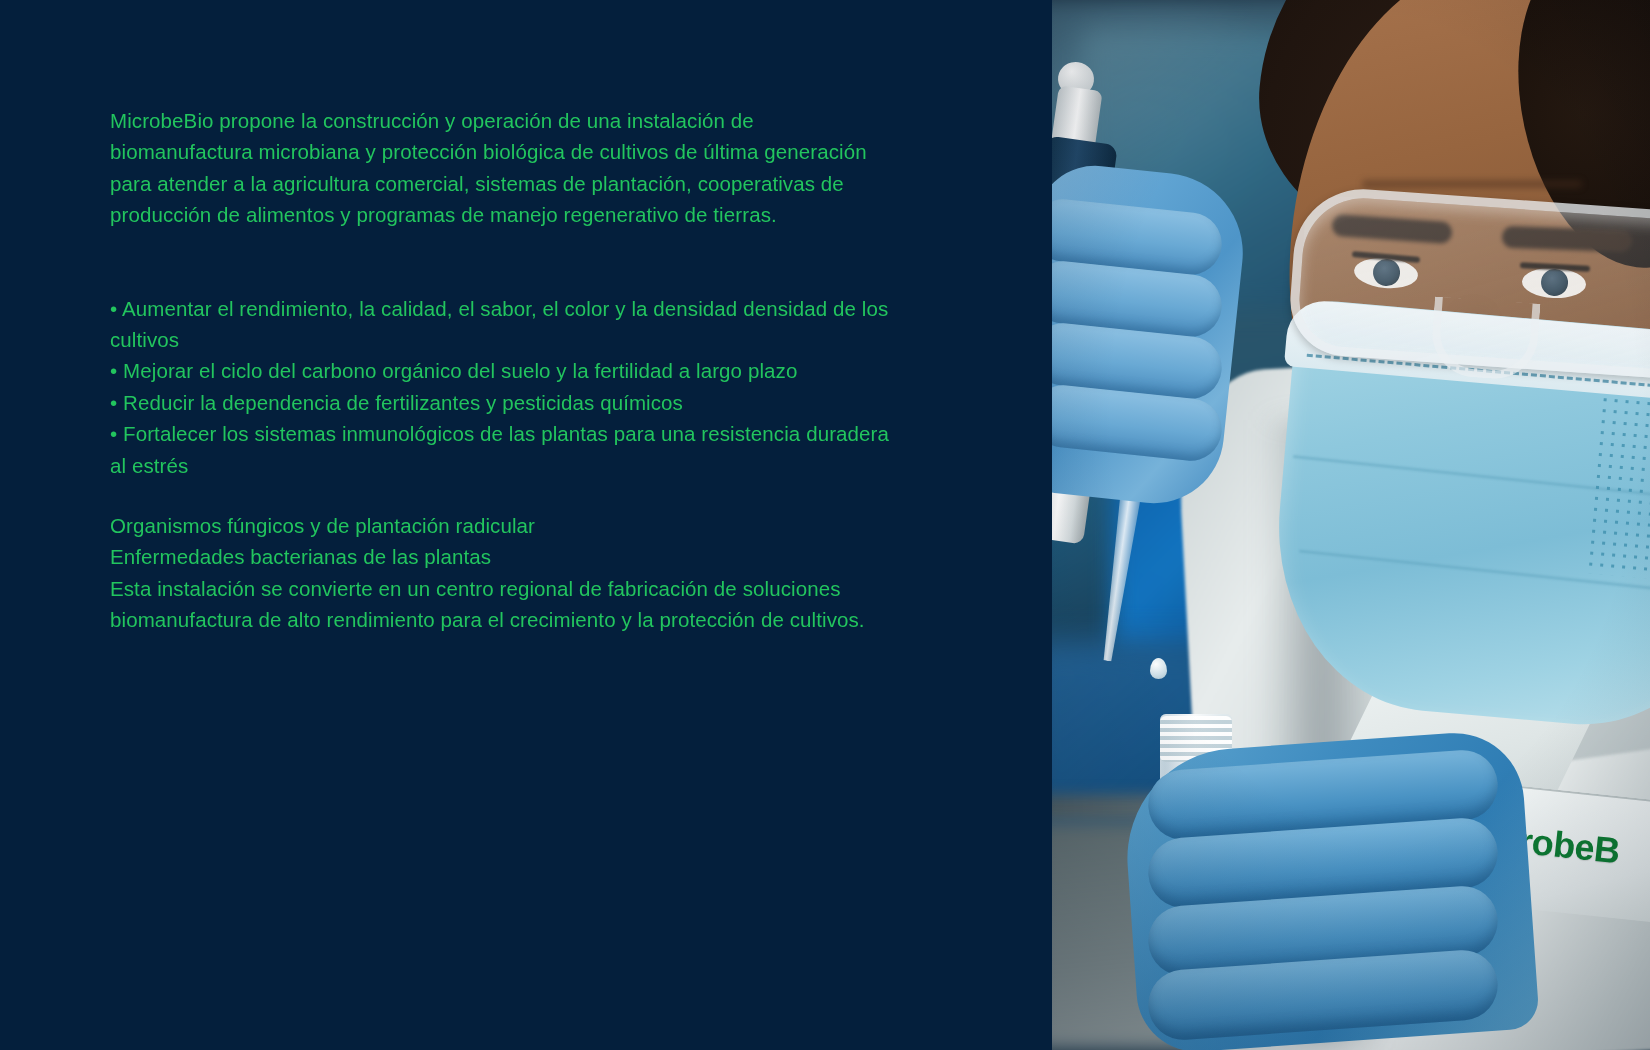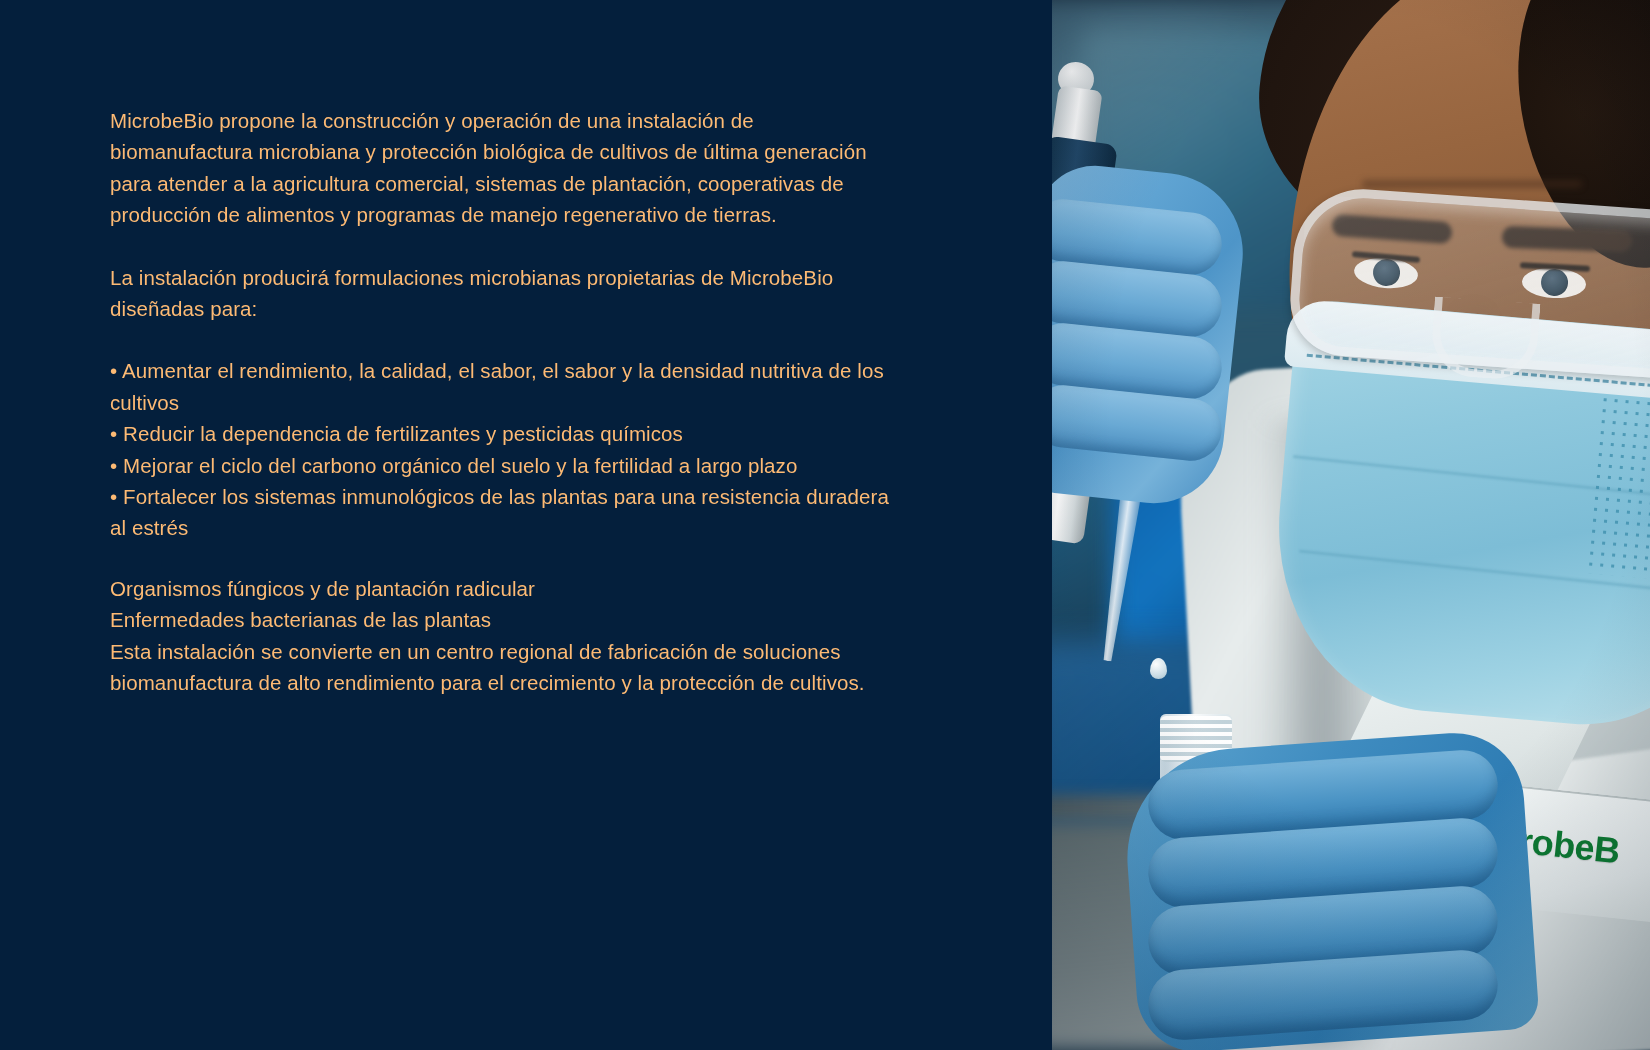--- a/index.html
+++ b/index.html
@@ -31,21 +31,21 @@
     background: #041f3c;
     box-sizing: border-box;
   }
   .copy-block {
     position: absolute;
     left: 110px;
     top: 105px;
     width: 790px;
   }
   .para {
-    color: #fdba74;
+    color: #22c55e;
     font-size: 20.5px;
     line-height: 31.4px;
     letter-spacing: 0.1px;
     margin: 0;
     white-space: pre-wrap;
     font-weight: 400;
   }
   .spacer-sm { height: 31px; }
   .spacer-xs { height: 29px; }
 
@@ -472,27 +472,26 @@
 
 <div class="slide">
 
   <div class="text-panel">
     <div class="copy-block">
 
       <p class="para">MicrobeBio propone la construcción y operación de una instalación de biomanufactura microbiana y protección biológica de cultivos de última generación para atender a la agricultura comercial, sistemas de plantación, cooperativas de producción de alimentos y programas de manejo regenerativo de tierras.</p>
 
       <div class="spacer-sm"></div>
 
-      <p class="para">La instalación producirá formulaciones microbianas propietarias de MicrobeBio diseñadas para:</p>
 
       <div class="spacer-sm"></div>
 
-      <p class="para">• Aumentar el rendimiento, la calidad, el sabor, el sabor y la densidad nutritiva de los cultivos</p>
+      <p class="para">• Aumentar el rendimiento, la calidad, el sabor, el color y la densidad densidad de los cultivos</p>
+      <p class="para">• Mejorar el ciclo del carbono orgánico del suelo y la fertilidad a largo plazo</p>
       <p class="para">• Reducir la dependencia de fertilizantes y pesticidas químicos</p>
-      <p class="para">• Mejorar el ciclo del carbono orgánico del suelo y la fertilidad a largo plazo</p>
       <p class="para">• Fortalecer los sistemas inmunológicos de las plantas para una resistencia duradera al estrés</p>
 
       <div class="spacer-xs"></div>
 
       <p class="para">Organismos fúngicos y de plantación radicular</p>
       <p class="para">Enfermedades bacterianas de las plantas</p>
 
       <p class="para">Esta instalación se convierte en un centro regional de fabricación de soluciones biomanufactura de alto rendimiento para el crecimiento y la protección de cultivos.</p>
     </div>
   </div>

